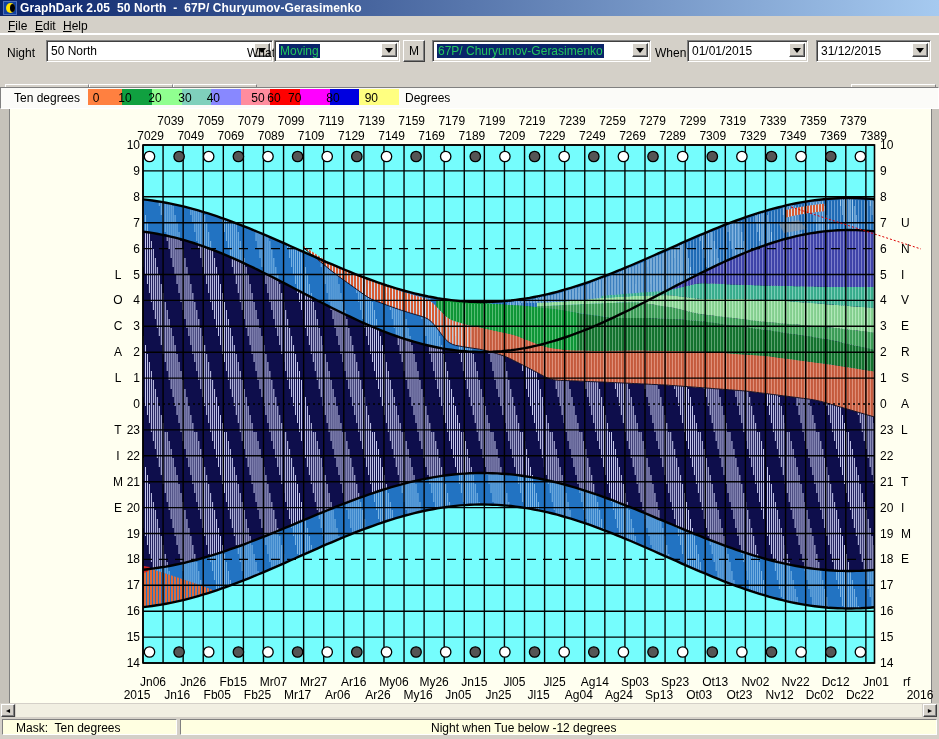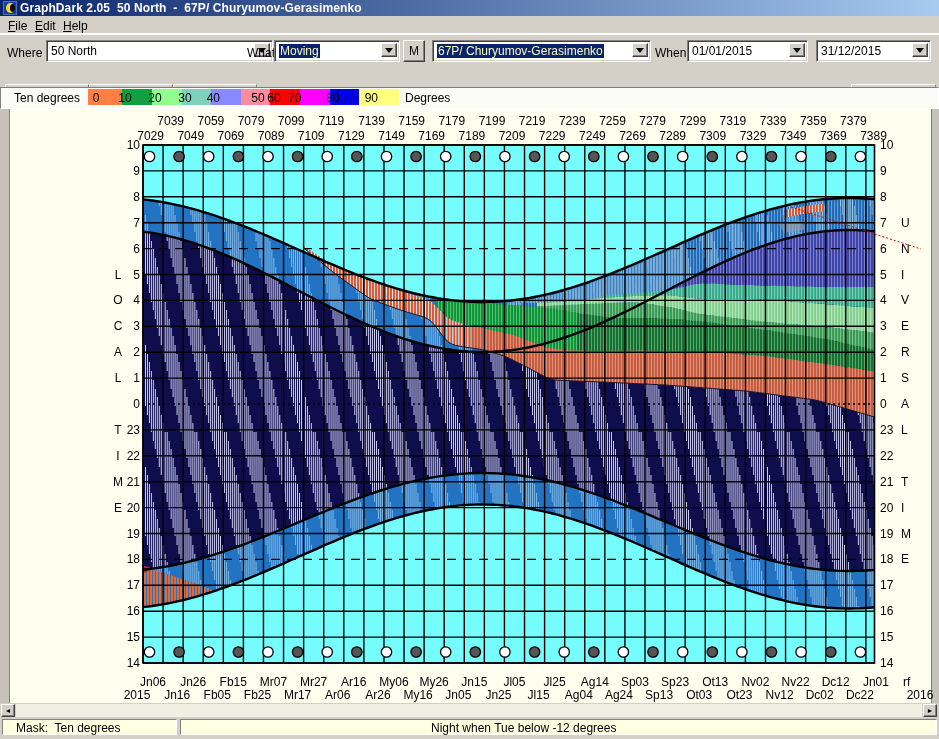--- a/index.html
+++ b/index.html
@@ -1,38 +1,38 @@
 <!DOCTYPE html>
 <html><head><meta charset="utf-8"><style>
 *{margin:0;padding:0;box-sizing:border-box}
 html,body{width:939px;height:739px;overflow:hidden}
 body{position:relative;background:#d4d0c8;font-family:"Liberation Sans",sans-serif;font-size:12px;color:#000}
 .a{position:absolute}
 .u{text-decoration:underline}
 .combo{position:absolute;top:40px;height:22px;background:#fff;border:1px solid #808080;border-bottom-color:#fff;border-right-color:#fff;box-shadow:inset 1px 1px 0 #404040,inset -1px -1px 0 #d4d0c8}
 .combo .t{position:absolute;left:4px;top:3px;white-space:pre}
-.hl{background:#0a246a;color:#fef9c3;padding:0 1px}
+.hl{background:#0a246a;color:#22c55e;padding:0 1px}
 .cbtn{position:absolute;right:2px;top:2px;width:16px;height:14px;background:#d4d0c8;border:1px solid;border-color:#fff #404040 #404040 #fff;box-shadow:inset -1px -1px 0 #808080}
 .cbtn:after{content:"";position:absolute;left:3px;top:4px;border:4px solid transparent;border-top:5px solid #000}
 .fb{position:absolute;top:84px;height:14px;background:#d4d0c8;border:1px solid #808080;border-top-color:#fff;border-left-color:#fff;text-align:center;padding-top:9px}
 .sbtn{position:absolute;width:14px;height:13px;background:#d4d0c8;border:1px solid;border-color:#fff #404040 #404040 #fff;box-shadow:inset -1px -1px 0 #808080;font-size:7px;text-align:center;line-height:12px}
 .pane{position:absolute;top:1px;height:16px;background:#ffffe1;border:1px solid;border-color:#808080 #fff #fff #808080;padding:1px 4px 12px 4px;white-space:pre}
 </style></head><body>
 <div class="a" style="left:0;top:0;width:939px;height:16px;background:linear-gradient(to right,#0a246a,#a6caf0)"></div>
 <div class="a" style="left:3px;top:1px;width:14px;height:14px;background:#1040a0;border:1px solid #5070b8">
   <div class="a" style="left:2px;top:1px;width:9px;height:10px;background:#ffe000;border-radius:50%"></div>
   <div class="a" style="left:6px;top:2px;width:5px;height:8px;background:#000;border-radius:50%"></div>
 </div>
 <div class="a" style="left:20px;top:1px;color:#fff;font-weight:bold;font-size:12px;letter-spacing:0.1px;white-space:pre">GraphDark 2.05  50 North  -  67P/ Churyumov-Gerasimenko</div>
 <div class="a" style="left:0;top:16px;width:939px;height:18px;background:#d4d0c8;border-bottom:1px solid #fff"></div>
 <div class="a" style="left:8px;top:19px"><span class="u">F</span>ile</div>
 <div class="a" style="left:35px;top:19px"><span class="u">E</span>dit</div>
 <div class="a" style="left:63px;top:19px"><span class="u">H</span>elp</div>
 <div class="a" style="left:0;top:34px;width:939px;height:53px;background:#d4d0c8;border-top:1px solid #fff"></div>
-<div class="a" style="left:7px;top:46px">Where</div>
+<div class="a" style="left:7px;top:46px">Night</div>
 <div class="combo" style="left:46px;width:227px">
     <span class="t">50 North</span>
     <span class="cbtn"></span>
   </div>
 <div class="a" style="left:247px;top:46px">What</div>
 <div class="combo" style="left:274px;width:126px">
     <span class="t"><span class="hl">Moving</span></span>
     <span class="cbtn"></span>
   </div>
 <div class="a" style="left:403px;top:40px;width:22px;height:22px;background:#d4d0c8;border:1px solid;border-color:#fff #404040 #404040 #fff;box-shadow:inset -1px -1px 0 #808080;text-align:center;padding-top:3px">M</div>

